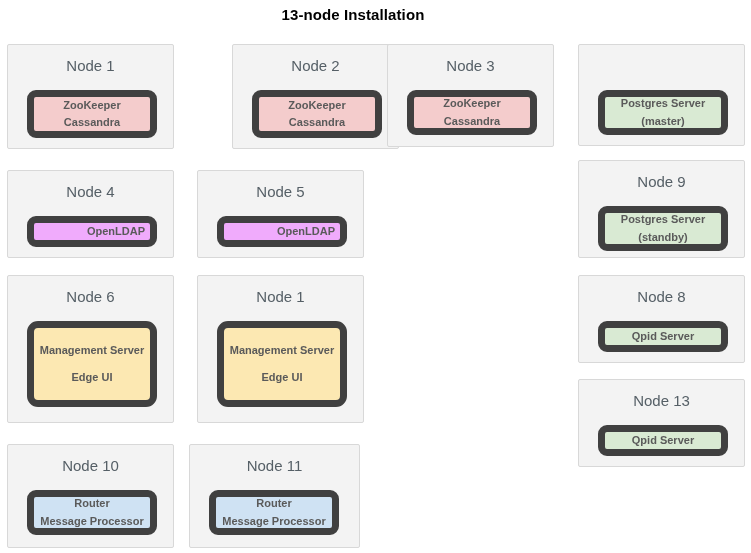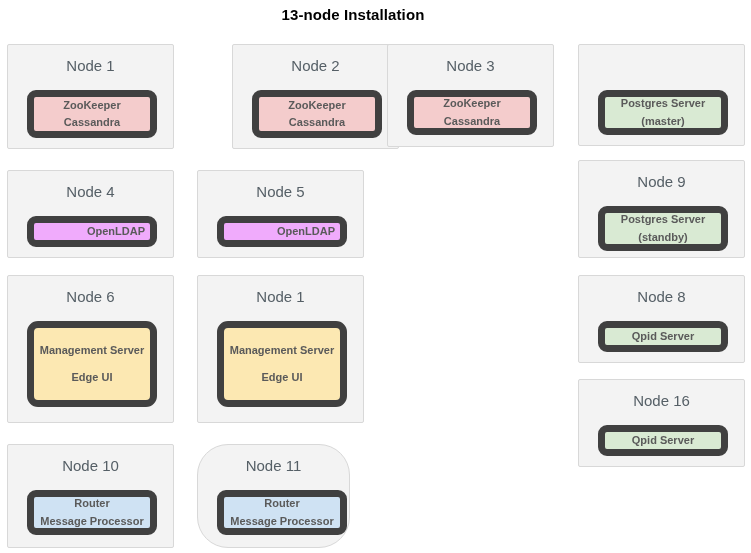--- a/index.html
+++ b/index.html
@@ -137,21 +137,21 @@
   </div>
 
   <div class="node-card" style="left:7px; top:444px; width:167px; height:104px;">
     <div class="node-title">Node 10</div>
     <div class="service-box svc-rmp" style="left:19px; top:45px; width:130px; height:45px;">
       <div class="service-line">Router</div>
       <div class="service-line">Message Processor</div>
     </div>
   </div>
 
-  <div class="node-card" style="left:197px; top:444px; width:153px; height:104px;border-radius:31px;">
+  <div class="node-card" style="left:189px; top:444px; width:171px; height:104px;">
     <div class="node-title">Node 11</div>
     <div class="service-box svc-rmp" style="left:19px; top:45px; width:130px; height:45px;">
       <div class="service-line">Router</div>
       <div class="service-line">Message Processor</div>
     </div>
   </div>
 
   <div class="node-card" style="left:578px; top:44px; width:167px; height:102px;">
     <div class="service-box svc-pg" style="left:19px; top:45px; width:130px; height:45px;">
       <div class="service-line">Postgres Server</div>
@@ -168,19 +168,19 @@
   </div>
 
   <div class="node-card" style="left:578px; top:275px; width:167px; height:88px;">
     <div class="node-title">Node 8</div>
     <div class="service-box svc-qpid" style="left:19px; top:45px; width:130px; height:31px;">
       <div class="service-line">Qpid Server</div>
     </div>
   </div>
 
   <div class="node-card" style="left:578px; top:379px; width:167px; height:88px;">
-    <div class="node-title">Node 16</div>
+    <div class="node-title">Node 13</div>
     <div class="service-box svc-qpid" style="left:19px; top:45px; width:130px; height:31px;">
       <div class="service-line">Qpid Server</div>
     </div>
   </div>
 
 </div>
 
 </body></html>

